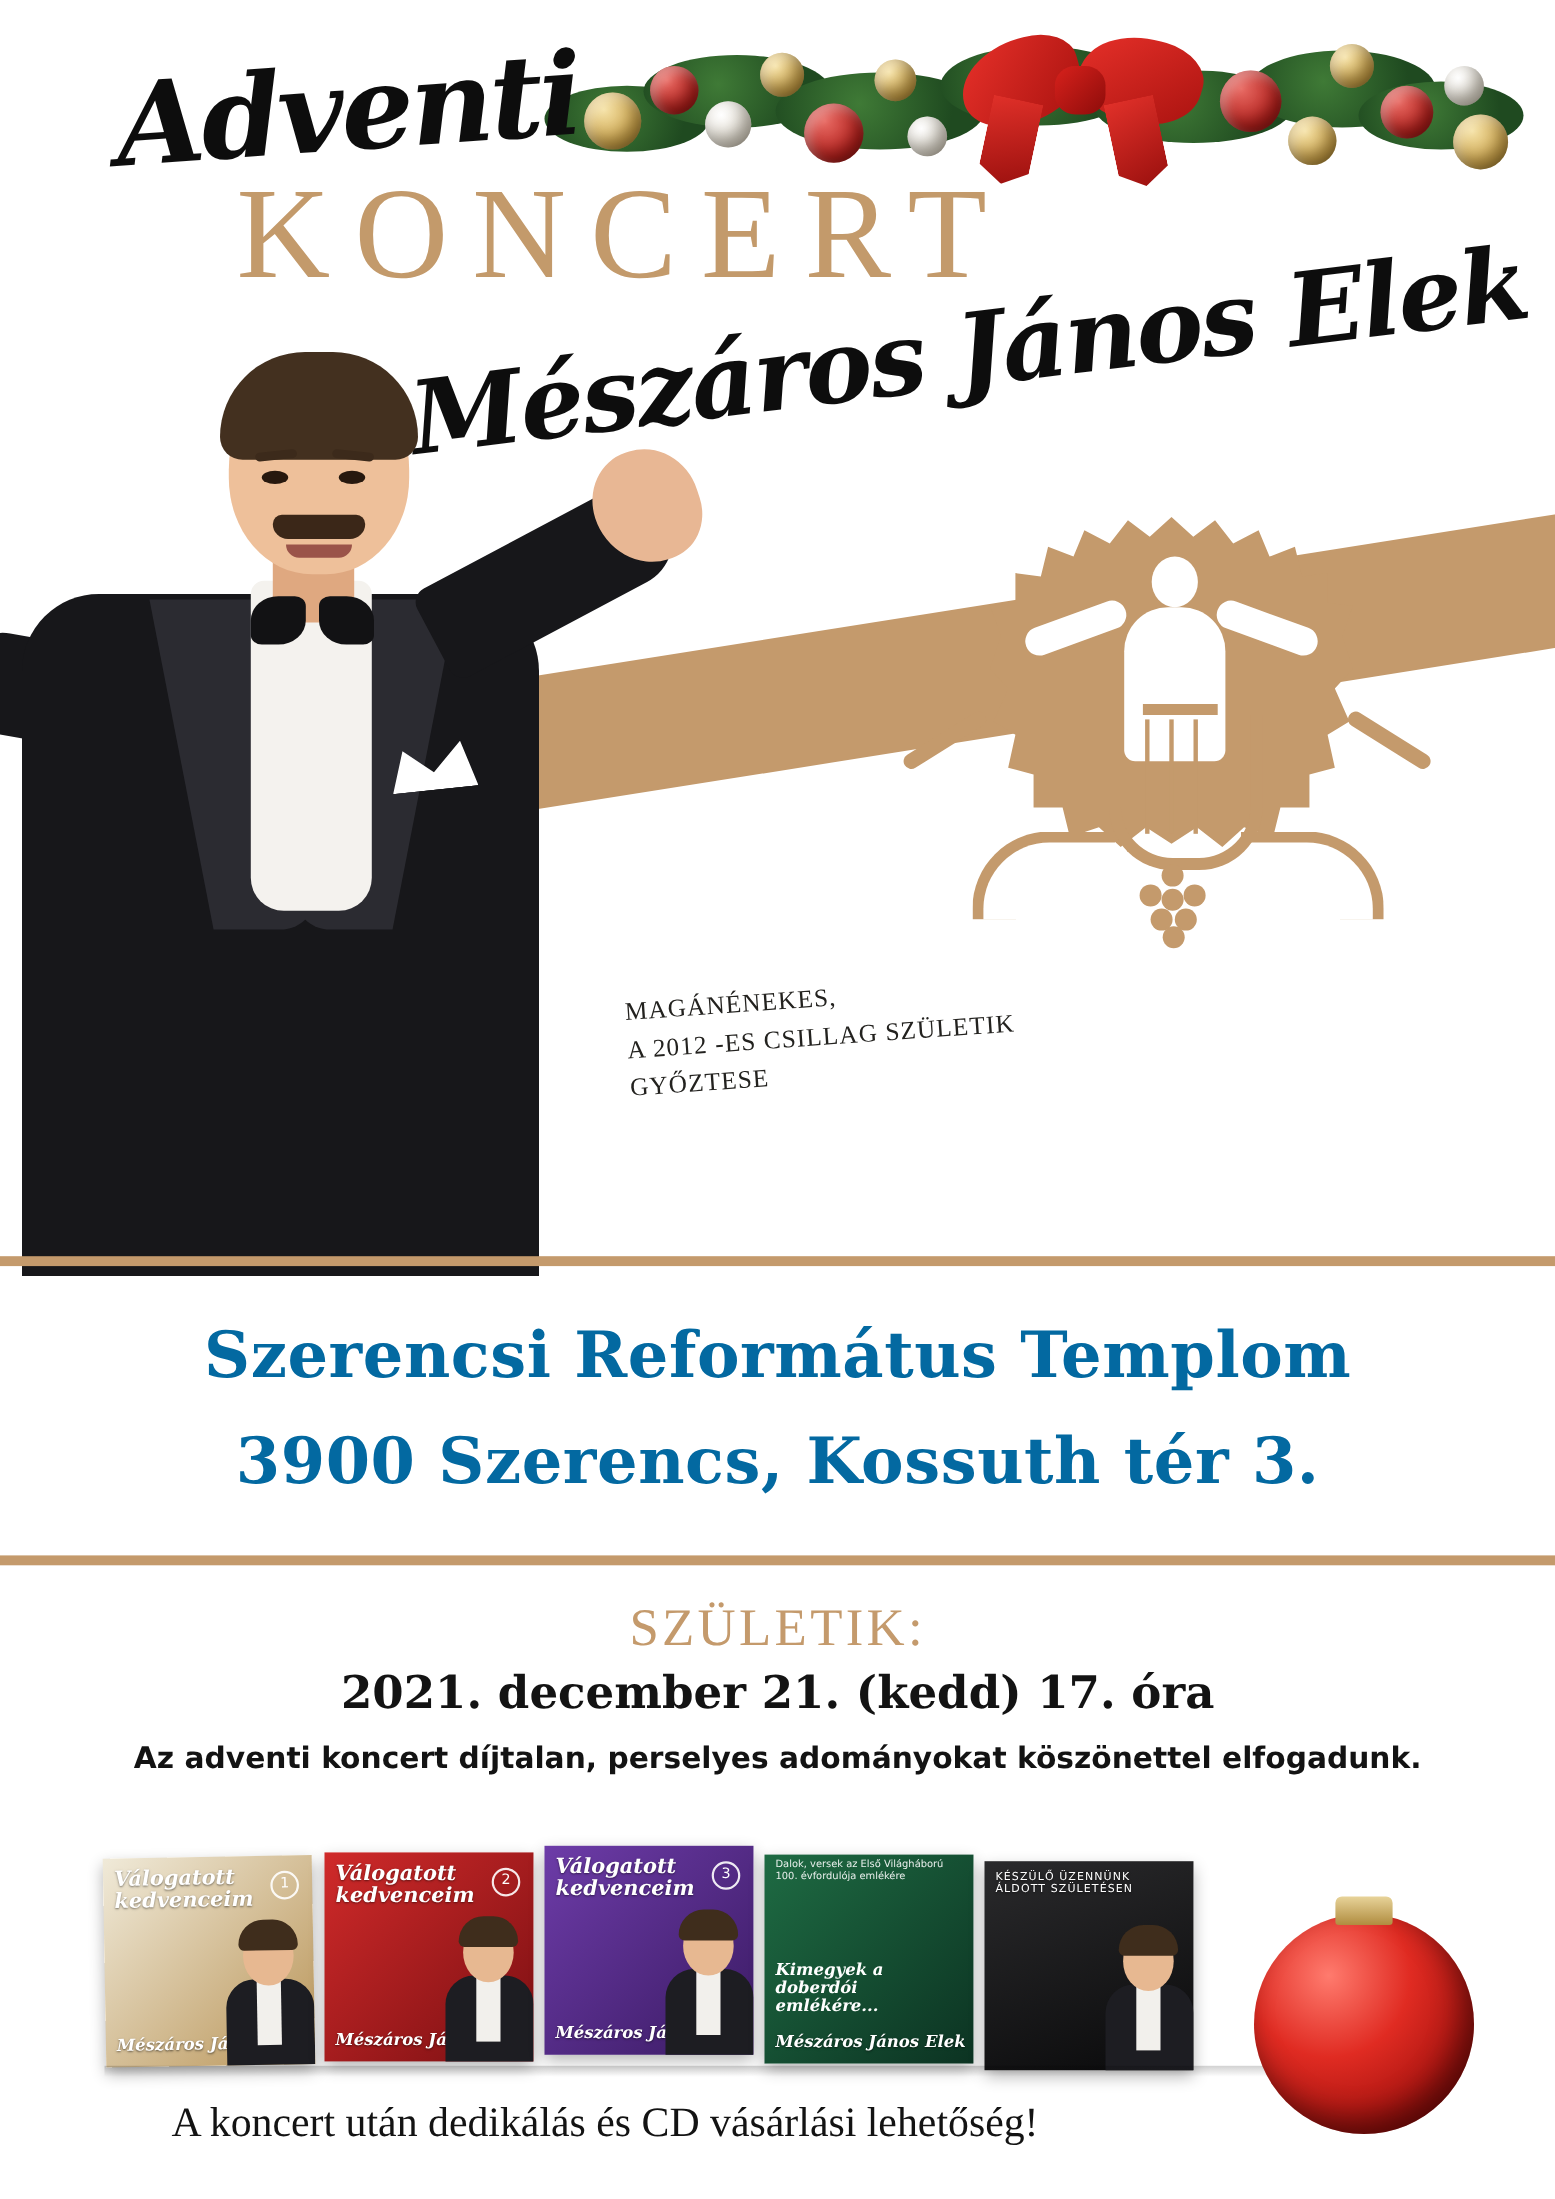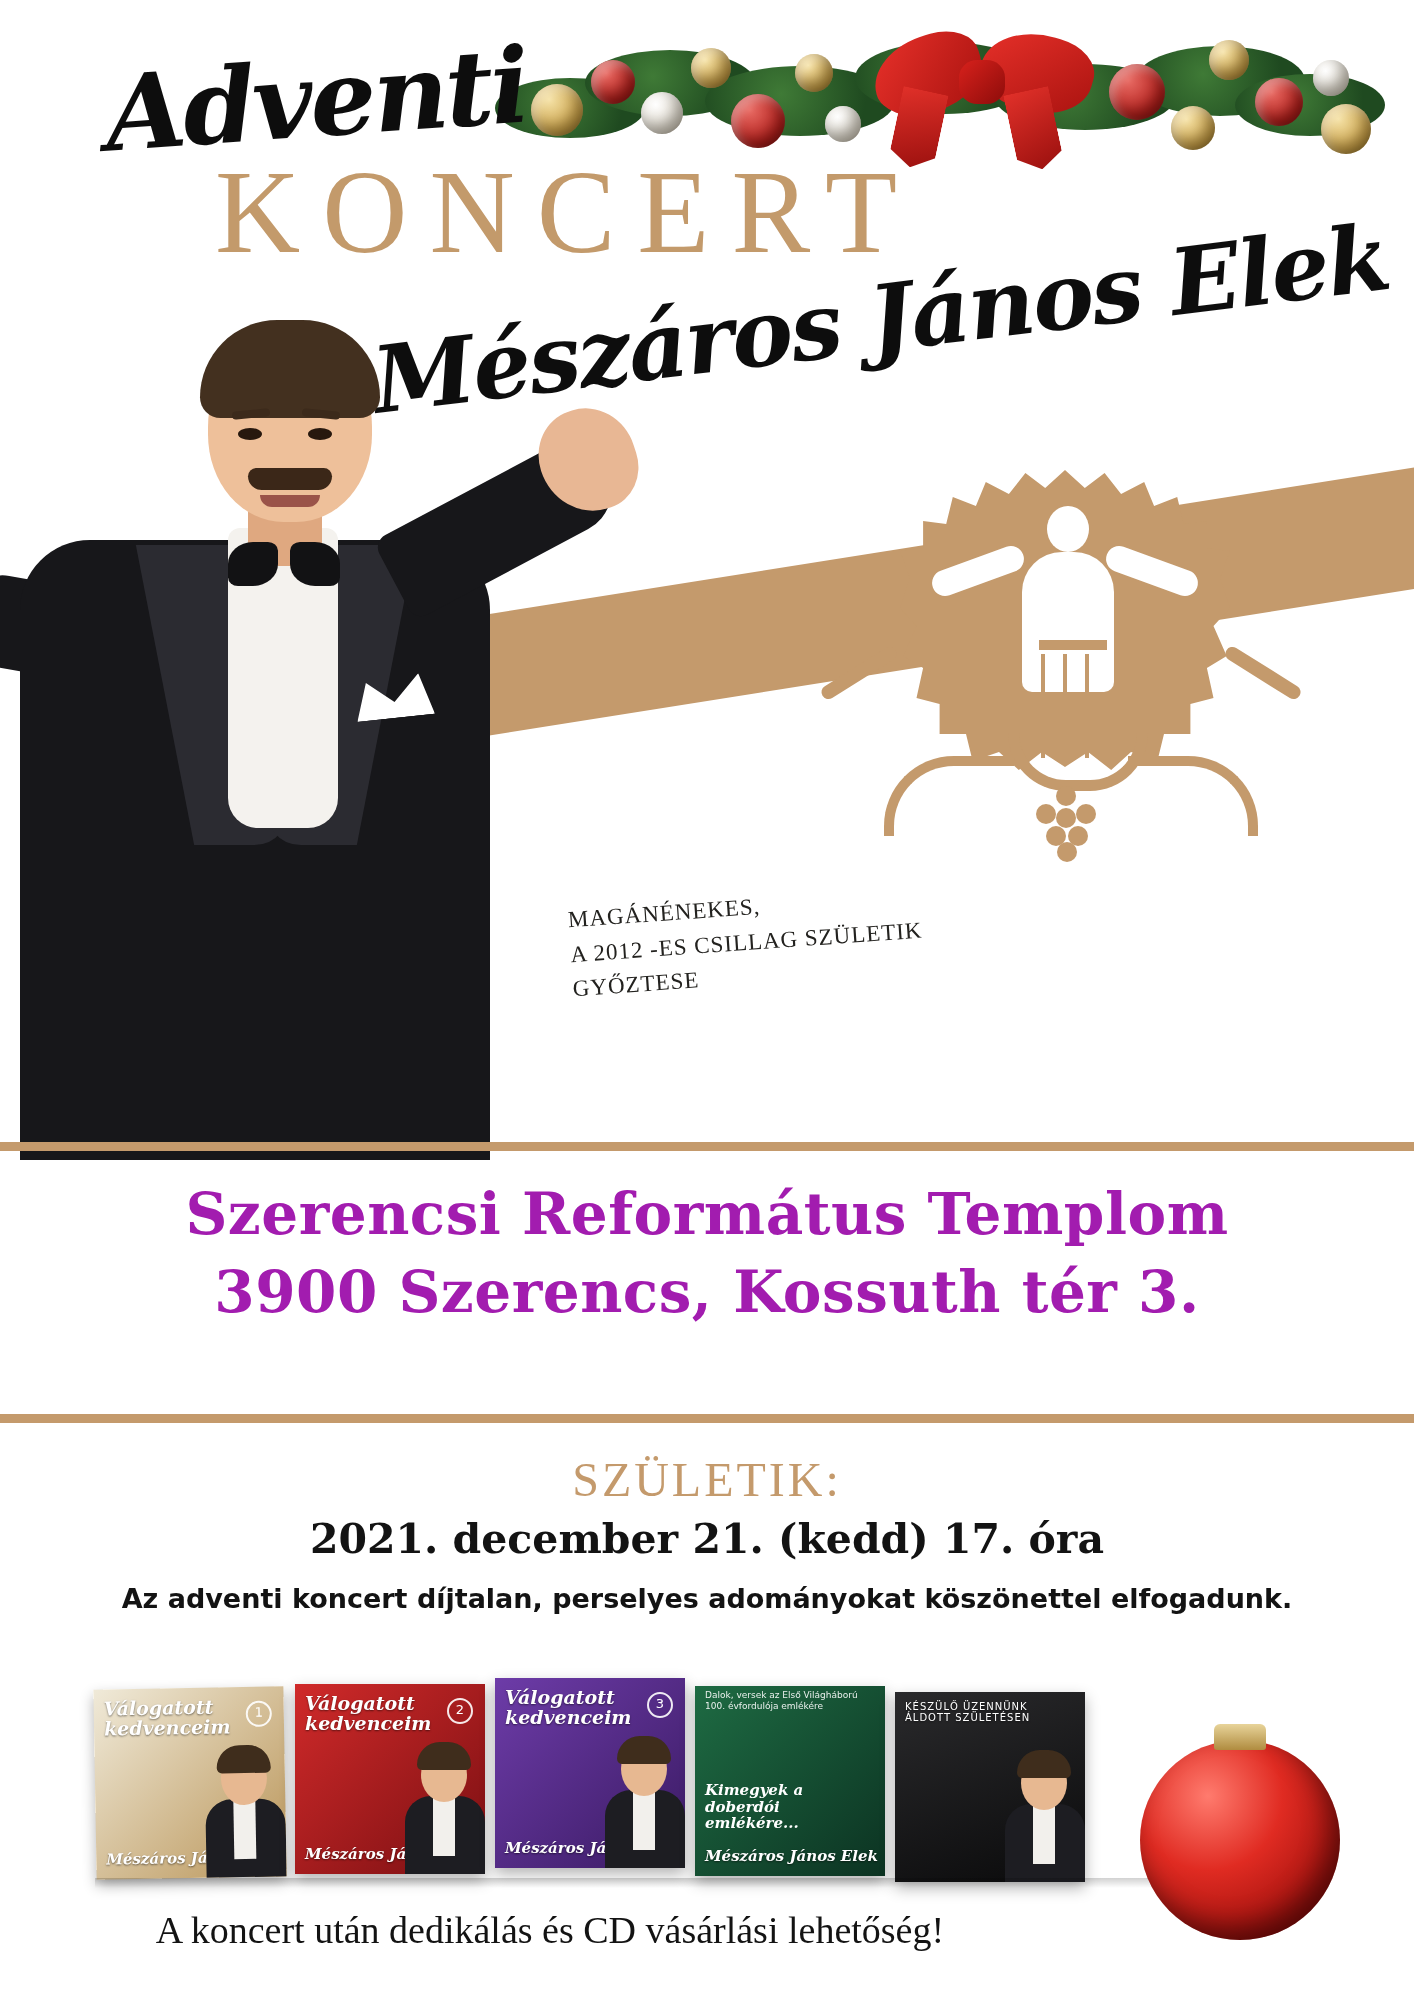--- a/index.html
+++ b/index.html
@@ -404,22 +404,22 @@
     font-family: "Liberation Serif", serif;
     font-size: 48px;
     letter-spacing: 3px;
     color: #c49a6c;
   }
   .venue-line {
     font-family: "DejaVu Serif", serif;
     font-weight: bold;
     font-size: 58px;
     letter-spacing: 0.5px;
-    color: #a21caf;
-    margin-top: 10px;
+    color: #0369a1;
+    margin-top: 28px;
   }
 
   
   .datetime {
     position: absolute;
     left: 0;
     top: 1452px;
     width: 1414px;
     text-align: center;
   }

